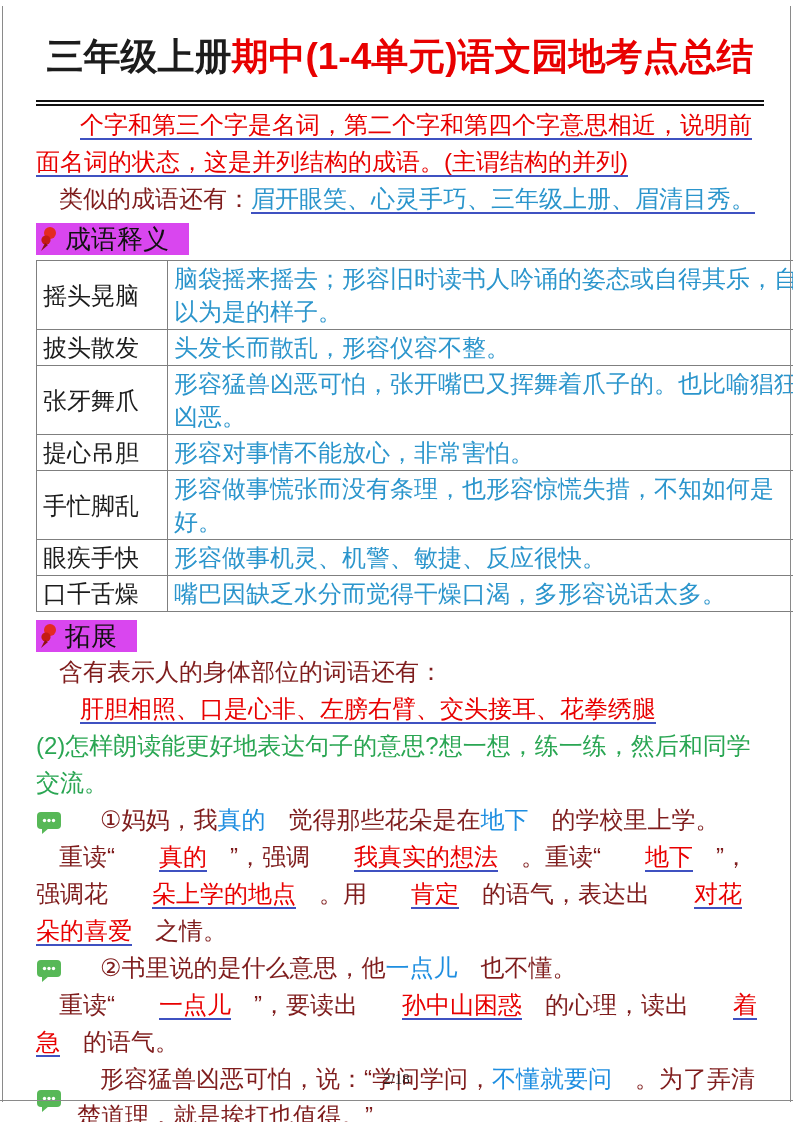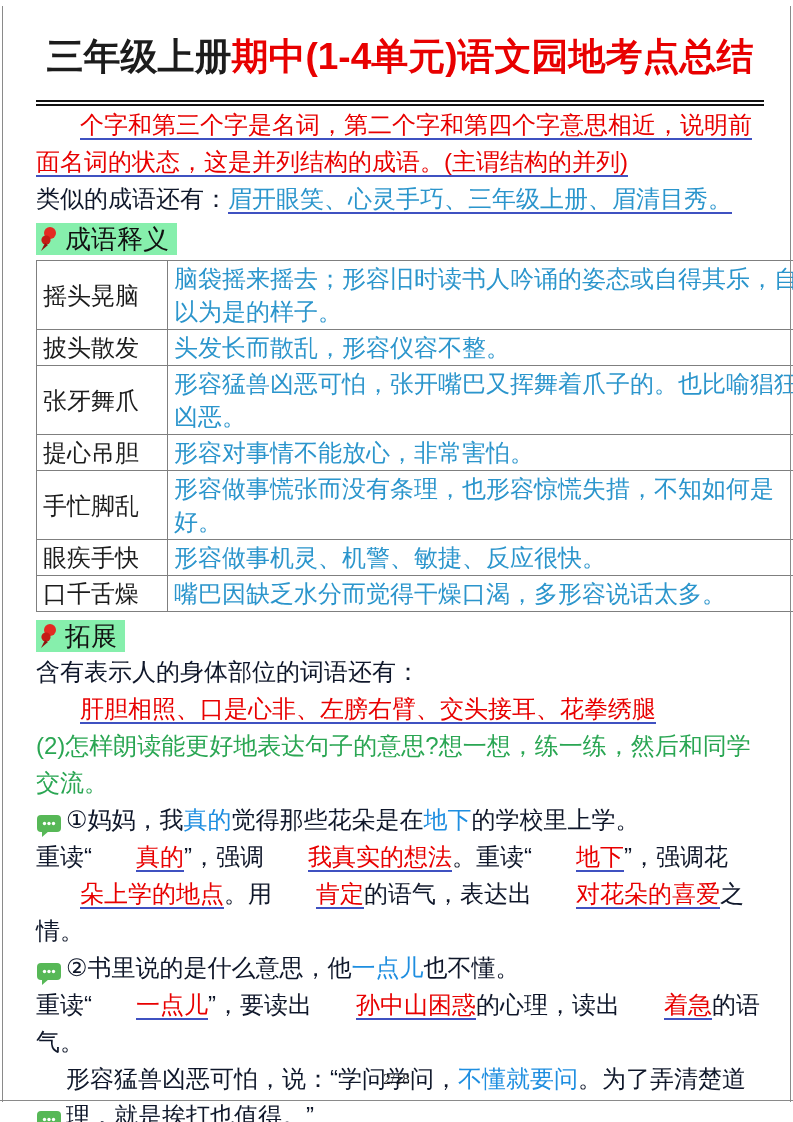--- a/index.html
+++ b/index.html
@@ -9,39 +9,39 @@
   }
   .content{padding:34px 29px 0 36px;}
   .title{
     font-weight:bold;font-size:37px;line-height:46px;text-align:center;
     border-bottom:6px double #111;padding-bottom:20px;white-space:nowrap;
   }
   .t-red{color:#e80000;}
   p.line{margin:0;font-size:24px;line-height:37px;}
   .intro{margin-top:7px;}
   
-  .run-black{color:#0f172a;}
+  .run-black{color:#7f1d1d;margin-left:23px;}
   .run-redU{color:#e80000;text-decoration:underline;text-decoration-color:#3f51c1;text-decoration-thickness:2px;text-underline-offset:5px;margin-left:44px;}
   .run-blue{color:#1e8ee0;}
   .run-blueU{color:#2b95cc;text-decoration:underline;text-decoration-color:#3f51c1;text-decoration-thickness:2px;text-underline-offset:5px;}
   .run-green{color:#2aa653;}
   
   .hl-header{
-    display:inline-flex;align-items:center;background:#86efac;
-    padding:1px 8px 1px 2px;font-size:26px;line-height:30px;margin-top:6px;gap:3px;
+    display:inline-flex;align-items:center;background:#d946ef;
+    padding:1px 20px 1px 2px;font-size:26px;line-height:30px;margin-top:6px;gap:3px;
   }
   .hl-header .txt{color:#111;}
   .pin{width:24px;height:26px;flex:0 0 24px;}
   
   table.idioms{border-collapse:collapse;width:788px;margin-top:4px;}
   table.idioms td{border:1px solid #7f7f7f;font-size:24px;line-height:33px;padding:1px 6px;vertical-align:middle;}
   td.term{width:118px;text-align:left;padding:1px 4px;color:#1c1c1c;white-space:nowrap;}
   td.def{color:#2b95cc;}
   
-  .bubble-line{display:flex;gap:3px;margin:0;font-size:24px;line-height:37px;align-items:flex-end;}
+  .bubble-line{display:flex;gap:14px;margin:0;font-size:24px;line-height:37px;align-items:center;}
   .bubble-icon{flex:0 0 27px;padding-top:7px;}
   .bubble-icon svg{width:26px;height:24px;display:block;}
   .expansion-block{margin-top:2px;}
   .pagenum{
     position:absolute;left:0;right:0;bottom:34px;text-align:center;
     font-family:"Liberation Serif","DejaVu Serif",serif;font-size:15px;color:#222;
   }
   
   .frame-left{position:absolute;left:2px;top:6px;bottom:20px;width:1px;background:#8a8a8a;}
   .frame-right{position:absolute;right:2px;top:6px;bottom:20px;width:1px;background:#8a8a8a;}

